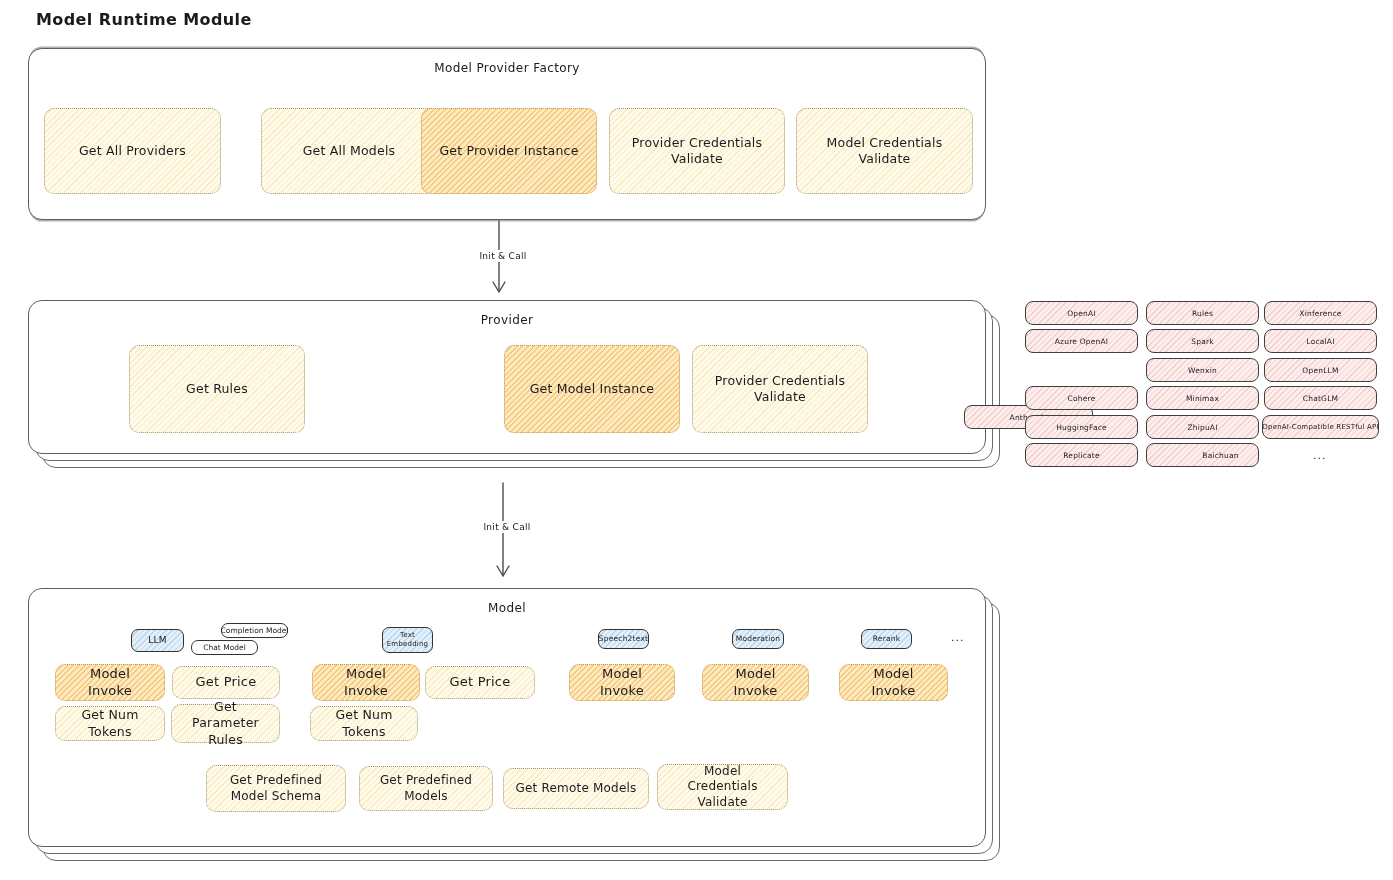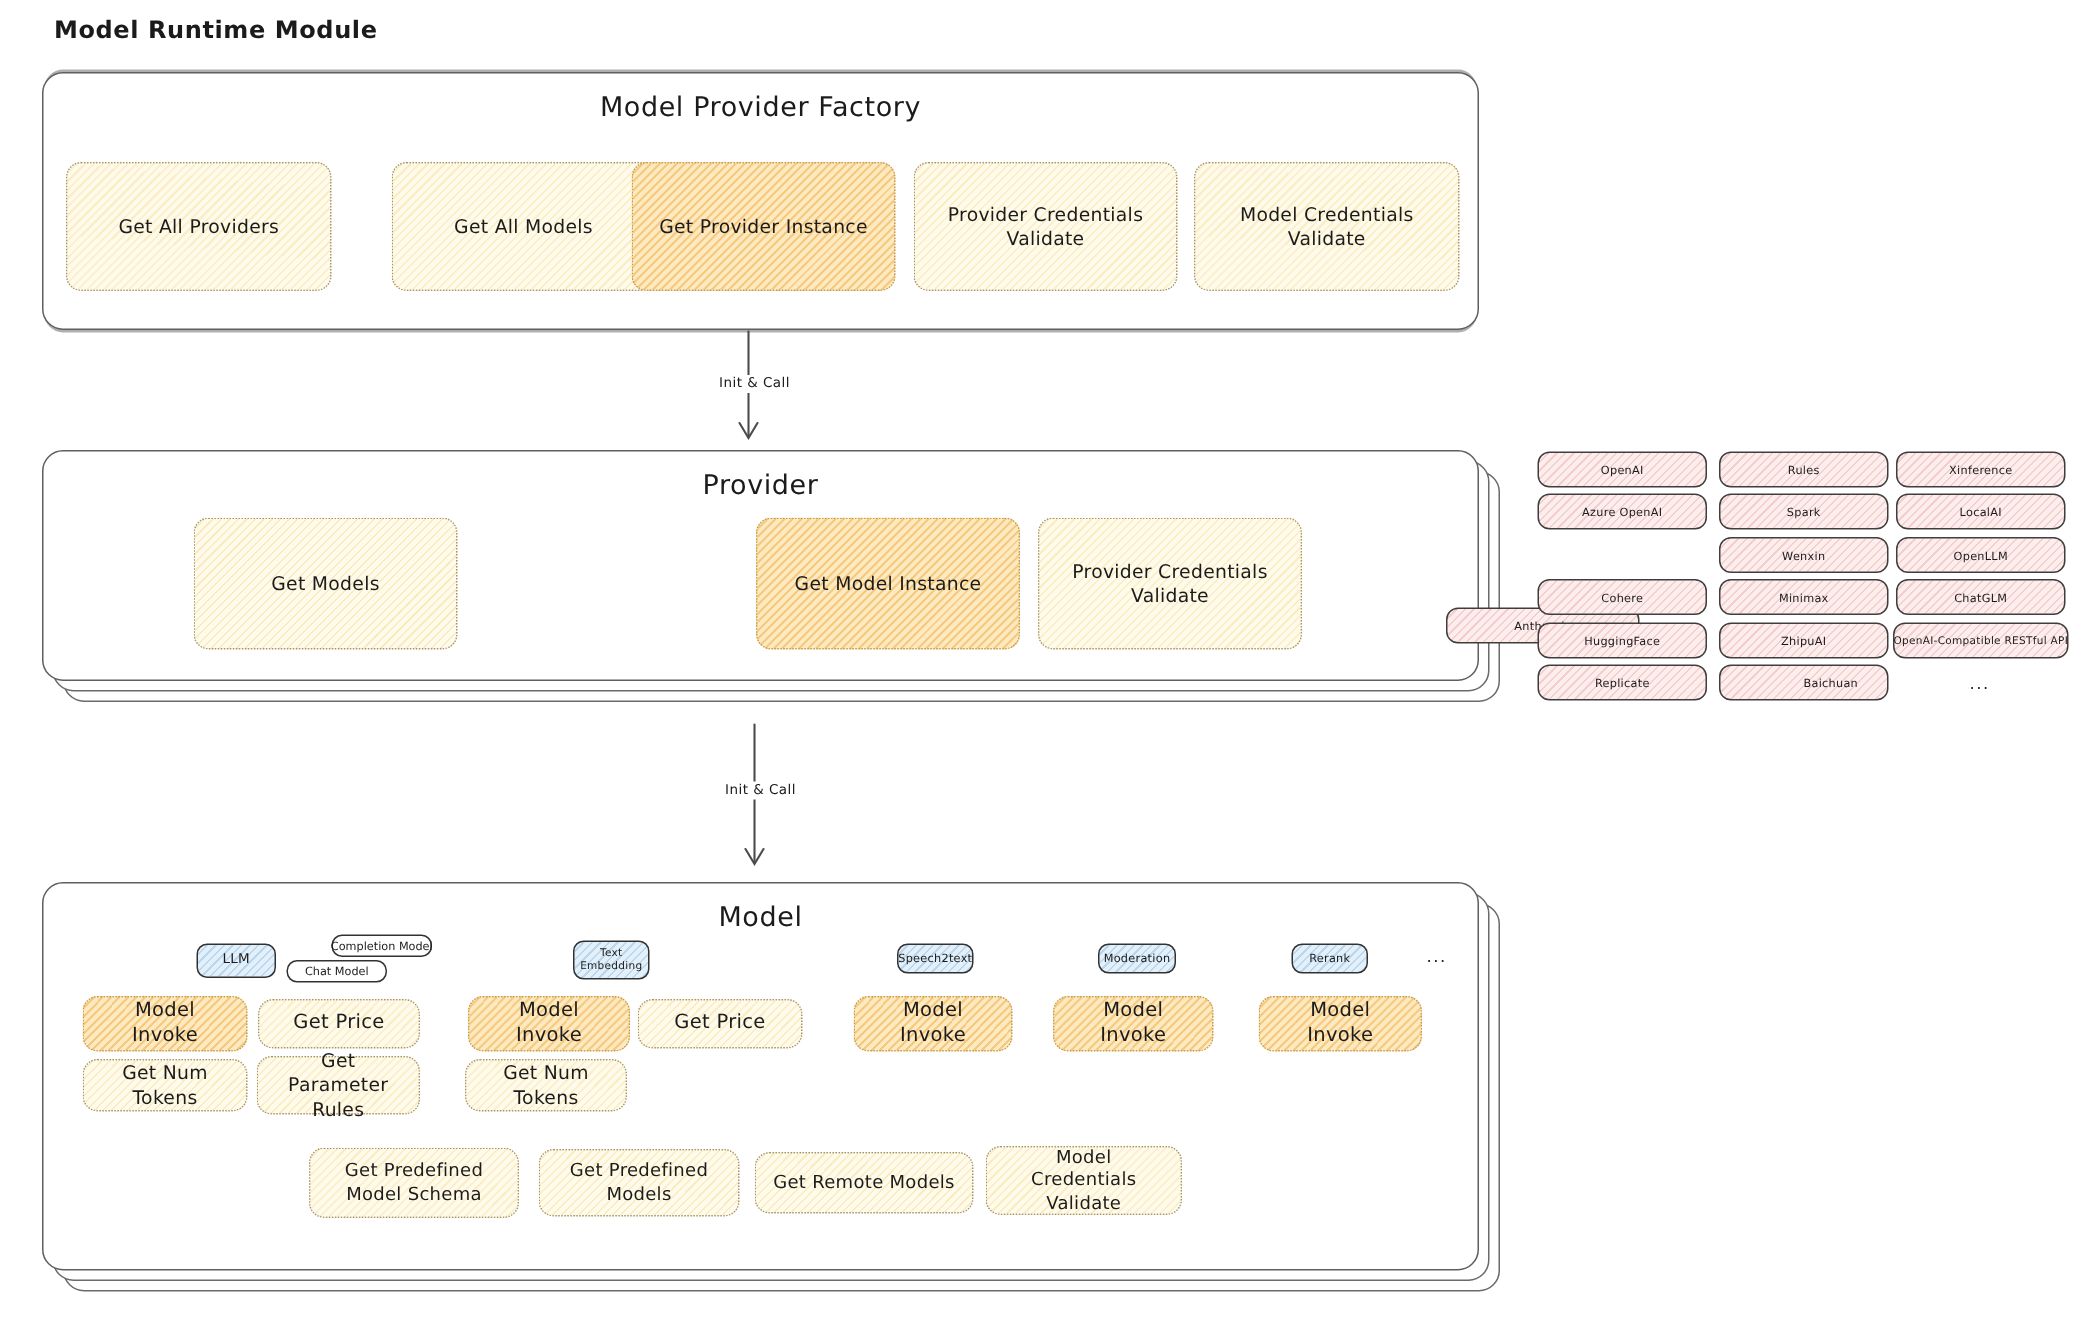--- a/index.html
+++ b/index.html
@@ -12,21 +12,21 @@
     position:absolute;background:#fff;border:1.5px solid #5f5f5f;border-radius:14px;
   }
   .double-stroke{
     box-shadow:0 -3px 0 -1.4px rgba(110,110,110,.55), 0 3px 0 -1.4px rgba(110,110,110,.55);
   }
   .stack-layer{
     position:absolute;background:#fff;border:1.4px solid #6a6a6a;border-radius:14px;
   }
   .section-title{
     position:absolute;top:12px;left:0;right:0;text-align:center;
-    font-size:18px;letter-spacing:.4px;
+    font-size:12px;letter-spacing:.4px;
   }
   
   .op-box{
     position:absolute;display:flex;align-items:center;justify-content:center;
     text-align:center;line-height:1.3;font-size:12.5px;letter-spacing:.2px;
     border:1.5px dotted #a3946e;border-radius:10px;padding:2px 10px;box-sizing:border-box;
     background-color:#fffaе8;
     background:#fffbec repeating-linear-gradient(135deg, rgba(244,212,128,.42) 0 1px, transparent 1px 4px);
   }
   .op-box.highlight{
@@ -82,21 +82,21 @@
   <svg class="arrow" style="left:489px;top:221px;" width="22" height="78">
     <line x1="10" y1="0" x2="10" y2="70"></line>
     <polyline points="4,61 10,71 16,61"></polyline>
   </svg>
   <div class="connector-label" style="left:469px;top:250px;width:62px;">Init &amp; Call</div>
 
   <div class="stack-layer" style="left:42px;top:314px;width:956px;height:152px;"></div>
   <div class="stack-layer" style="left:35px;top:307px;width:956px;height:152px;"></div>
   <div class="container" style="left:28px;top:300px;width:956px;height:152px;">
     <div class="section-title">Provider</div>
-    <div class="op-box" style="left:100px;top:44px;width:176px;height:88px;">Get Models</div>
+    <div class="op-box" style="left:100px;top:44px;width:176px;height:88px;">Get Rules</div>
     <div class="op-box highlight" style="left:475px;top:44px;width:176px;height:88px;">Get Model Instance</div>
     <div class="op-box" style="left:663px;top:44px;width:176px;height:88px;">Provider Credentials Validate</div>
   </div>
 
   <div class="pink-chip" style="left:1025px;top:301px;width:113px;height:24px;">OpenAI</div>
   <div class="pink-chip" style="left:1025px;top:329px;width:113px;height:24px;">Azure OpenAI</div>
   <div class="pink-chip" style="left:964px;top:358px;width:129px;height:24px;margin-top:47px;">Anthropic</div>
   <div class="pink-chip" style="left:1025px;top:386px;width:113px;height:24px;">Cohere</div>
   <div class="pink-chip" style="left:1025px;top:415px;width:113px;height:24px;">HuggingFace</div>
   <div class="pink-chip" style="left:1025px;top:443px;width:113px;height:24px;">Replicate</div>

